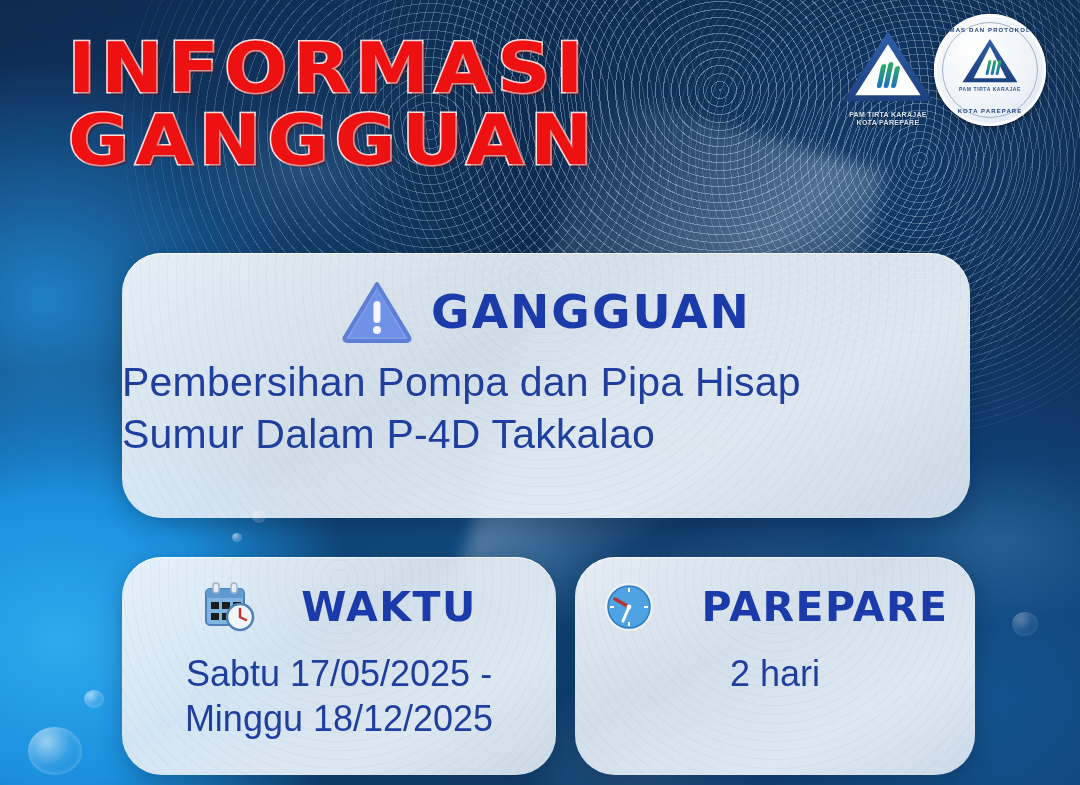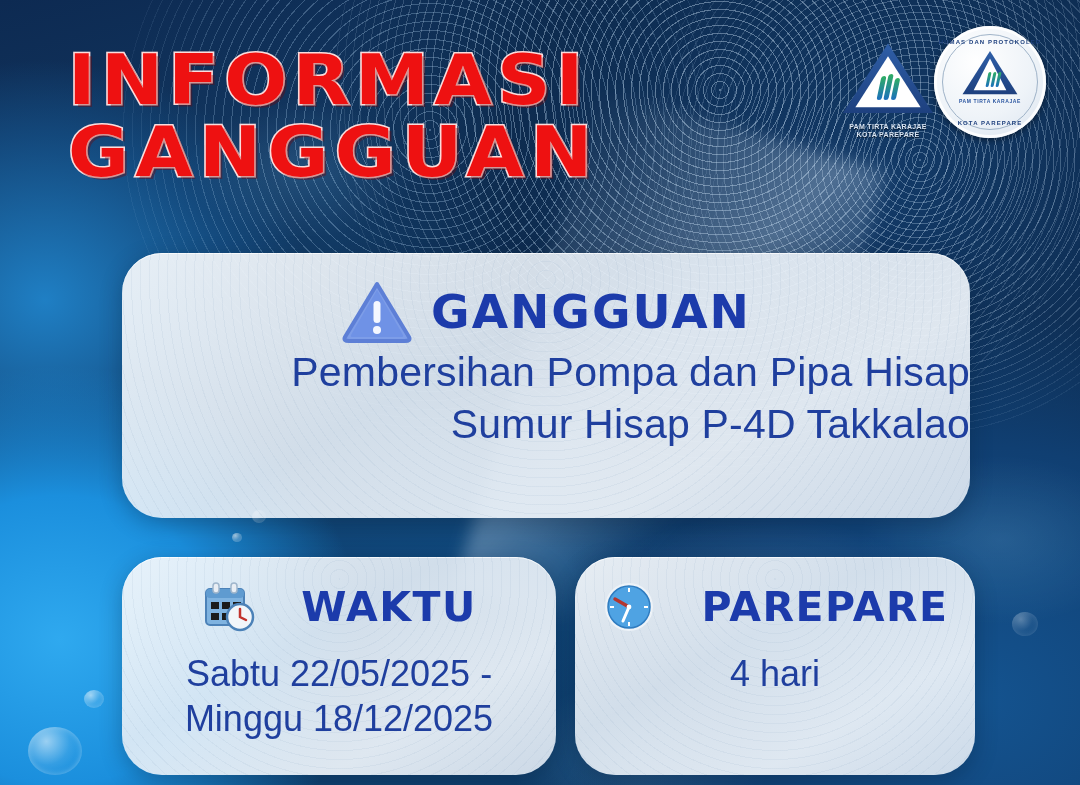--- a/index.html
+++ b/index.html
@@ -80,21 +80,21 @@
     box-shadow:inset 0 0 6px rgba(255,255,255,0.35);
     pointer-events:none;
   }
   .b1 { left:28px;  top:727px; width:54px; height:48px; }
   .b2 { left:84px;  top:690px; width:20px; height:18px; }
   .b3 { left:252px; top:510px; width:14px; height:13px; }
   .b4 { left:232px; top:533px; width:10px; height:9px;  }
   .b5 { left:1012px;top:612px; width:26px; height:24px; opacity:.55; }
 
   
-  .header { position:absolute; left:0; top:12px; width:1080px; height:200px; }
+  .header { position:absolute; left:0; top:0; width:1080px; height:200px; }
 
   .title-block {
     position:absolute; left:68px; top:36px;
     line-height:0.92;
   }
   .title-line {
     font-family:"DejaVu Sans", sans-serif;
     font-weight:bold;
     font-size:70px;
     letter-spacing:5px;
@@ -198,27 +198,26 @@
   }
   .warn-icon { width:72px; height:64px; position:relative; display:block; }
   .head-text {
     font-family:"DejaVu Sans", sans-serif;
     font-weight:bold;
     font-size:47px;
     letter-spacing:2px;
     color:#1c3bab;
   }
   .main-body {
-    margin-top:4px;
-    text-align:right;
+    margin-top:14px;
+    text-align:left;
     color:#1f3f9e;
     font-size:41px;
     line-height:1.26;
     letter-spacing:.2px;
-    padding-left:31px;
   }
 
   
   #card-waktu { left:122px; top:557px; width:434px; height:218px; }
   
   #card-estimasi { left:575px; top:557px; width:400px; height:218px; }
 
   .sub-head {
     display:flex; align-items:center; justify-content:center;
     gap:12px; margin-top:22px;
@@ -296,21 +295,21 @@
       <svg class="warn-icon" viewBox="0 0 72 64">
         <path d="M36 5 L68 58 Q70 62 64 62 L8 62 Q2 62 4 58 Z" fill="#7d9de8" stroke="#5d7fd6" stroke-width="4" stroke-linejoin="round"></path>
         <path d="M36 11 L62 56 Q63 58 60 58 L12 58 Q9 58 10 56 Z" fill="#6f92e6"></path>
         <rect x="32.5" y="22" width="7" height="22" rx="3.5" fill="#f4f7ff"></rect>
         <circle cx="36" cy="51" r="4" fill="#f4f7ff"></circle>
       </svg>
       <div class="head-text">GANGGUAN</div>
     </div>
     <div class="main-body">
       <div>Pembersihan Pompa dan Pipa Hisap</div>
-      <div>Sumur Hisap P-4D Takkalao</div>
+      <div>Sumur Dalam P-4D Takkalao</div>
     </div>
   </div>
 
   <div class="card" id="card-waktu">
     <div class="sub-head">
       <svg class="emoji-icon" viewBox="0 0 56 56">
         <rect x="5" y="10" width="38" height="36" rx="4" fill="#7fb3e0" stroke="#4c82b8" stroke-width="2"></rect>
         <rect x="5" y="10" width="38" height="9" rx="4" fill="#5f9bd0"></rect>
         <rect x="12" y="4" width="6" height="10" rx="3" fill="#e9eef4" stroke="#9fb6cc" stroke-width="1.5"></rect>
         <rect x="30" y="4" width="6" height="10" rx="3" fill="#e9eef4" stroke="#9fb6cc" stroke-width="1.5"></rect>
@@ -318,21 +317,21 @@
         <rect x="21" y="23" width="8" height="7" fill="#1b1b1b"></rect>
         <rect x="32" y="23" width="8" height="7" fill="#1b1b1b"></rect>
         <rect x="10" y="34" width="8" height="7" fill="#1b1b1b"></rect>
         <rect x="21" y="34" width="8" height="7" fill="#1b1b1b"></rect>
         <circle cx="39" cy="38" r="13" fill="#f2f6fa" stroke="#4c82b8" stroke-width="2.5"></circle>
         <path d="M39 30 L39 38 L45 41" stroke="#c2332d" stroke-width="2.5" fill="none" stroke-linecap="round"></path>
       </svg>
       <div class="head-text">WAKTU</div>
     </div>
     <div class="sub-body">
-      <div>Sabtu 22/05/2025 -</div>
+      <div>Sabtu 17/05/2025 -</div>
       <div>Minggu 18/12/2025</div>
     </div>
   </div>
 
   <div class="card" id="card-estimasi">
     <div class="sub-head">
       <svg class="emoji-icon" viewBox="0 0 56 56">
         <circle cx="28" cy="28" r="24" fill="#eef3f8"></circle>
         <circle cx="28" cy="28" r="21" fill="#4fa3e3"></circle>
         <circle cx="28" cy="28" r="21" fill="none" stroke="#2f7cc0" stroke-width="1.5"></circle>
@@ -342,17 +341,17 @@
           <rect x="9" y="27" width="4" height="2"></rect>
           <rect x="43" y="27" width="4" height="2"></rect>
         </g>
         <path d="M28 28 L14 20" stroke="#b4352f" stroke-width="3.5" stroke-linecap="round"></path>
         <path d="M28 28 L22 42" stroke="#ffffff" stroke-width="3" stroke-linecap="round"></path>
         <circle cx="28" cy="28" r="2.4" fill="#ffffff"></circle>
       </svg>
       <div class="head-text">PAREPARE</div>
     </div>
     <div class="sub-body">
-      <div>4 hari</div>
+      <div>2 hari</div>
     </div>
   </div>
 
 </div>
 
 </body></html>

